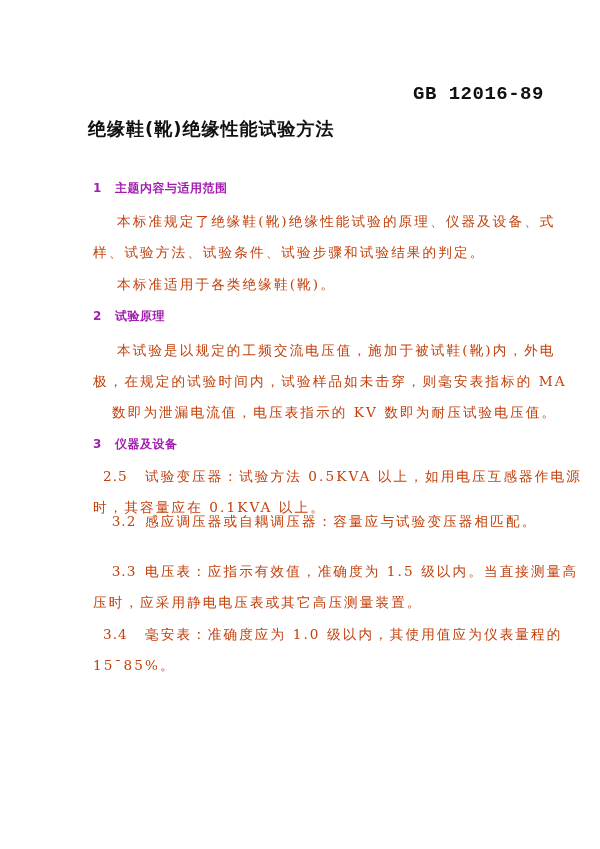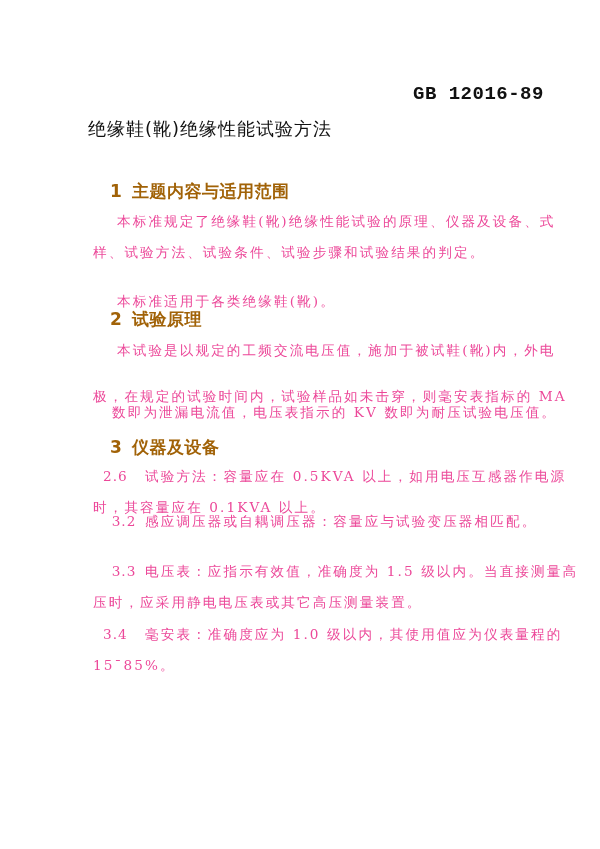--- a/index.html
+++ b/index.html
@@ -1,55 +1,55 @@
 <!DOCTYPE html>
 <html><head>
 <meta charset="utf-8">
 <style>
   html, body { margin:0; padding:0; }
   body { width:600px; height:849px; background:#ffffff; position:relative; overflow:hidden;
          font-family:"DejaVu Serif", serif; color:#1a1a1a; }
   .std-code { position:absolute; left:413px; top:83px; font-family:"Liberation Mono", monospace;
               font-weight:bold; font-size:19px; letter-spacing:0.5px; color:#111;text-align:right; }
   .doc-title { position:absolute; left:88px; top:117px; font-family:"DejaVu Sans", sans-serif;
-               font-weight:normal; font-size:18px; letter-spacing:1px; color:#111; }
-  .h { position:absolute; left:110px; font-family:"DejaVu Sans", sans-serif; font-weight:bold;
-       font-size:17px; color:#a16207; letter-spacing:0.5px; }
+               font-weight:bold; font-size:18px; letter-spacing:1px; color:#111; }
+  .h { position:absolute; left:93px; font-family:"DejaVu Sans", sans-serif; font-weight:bold;
+       font-size:12px; color:#a21caf; letter-spacing:0.5px; }
   .h .num { display:inline-block; width:22px; }
-  .line { position:absolute; left:93px; font-size:13.6px; letter-spacing:2.1px; white-space:nowrap; color:#ec4899; }
+  .line { position:absolute; left:93px; font-size:13.6px; letter-spacing:2.1px; white-space:nowrap; color:#c2410c; }
   .indent { left:117px; }
   .sub { left:103px; }
   .sub .snum { display:inline-block; width:42px; letter-spacing:1px; }
 </style>
 </head>
 <body>
 
 <div class="std-code">GB 12016-89</div>
 <div class="doc-title">绝缘鞋(靴)绝缘性能试验方法</div>
 
 <div class="h" style="top:180px;">
   <span class="num">1</span><span>主题内容与适用范围</span>
 </div>
 <div class="line indent" style="top:213px;">本标准规定了绝缘鞋(靴)绝缘性能试验的原理、仪器及设备、式</div>
 <div class="line" style="top:244px;">样、试验方法、试验条件、试验步骤和试验结果的判定。</div>
-<div class="line indent" style="top:293px;">本标准适用于各类绝缘鞋(靴)。</div>
+<div class="line indent" style="top:276px;">本标准适用于各类绝缘鞋(靴)。</div>
 
 <div class="h" style="top:308px;">
   <span class="num">2</span><span>试验原理</span>
 </div>
 <div class="line indent" style="top:342px;">本试验是以规定的工频交流电压值，施加于被试鞋(靴)内，外电</div>
-<div class="line" style="top:388px;text-align:right;">极，在规定的试验时间内，试验样品如未击穿，则毫安表指标的 MA</div>
+<div class="line" style="top:373px;text-align:right;">极，在规定的试验时间内，试验样品如未击穿，则毫安表指标的 MA</div>
 <div class="line" style="top:404px;margin-left:19px;">数即为泄漏电流值，电压表指示的 KV 数即为耐压试验电压值。</div>
 
 <div class="h" style="top:436px;">
   <span class="num">3</span><span>仪器及设备</span>
 </div>
 
 <div class="line sub" style="top:468px;">
-  <span class="snum">2.6</span><span>试验方法：容量应在 0.5KVA 以上，如用电压互感器作电源</span>
+  <span class="snum">2.5</span><span>试验变压器：试验方法 0.5KVA 以上，如用电压互感器作电源</span>
 </div>
 <div class="line" style="top:499px;">时，其容量应在 0.1KVA 以上。</div>
 
 <div class="line sub" style="top:513px;text-align:center;">
   <span class="snum">3.2</span><span>感应调压器或自耦调压器：容量应与试验变压器相匹配。</span>
 </div>
 
 <div class="line sub" style="top:563px;text-align:center;">
   <span class="snum">3.3</span><span>电压表：应指示有效值，准确度为 1.5 级以内。当直接测量高</span>
 </div>

